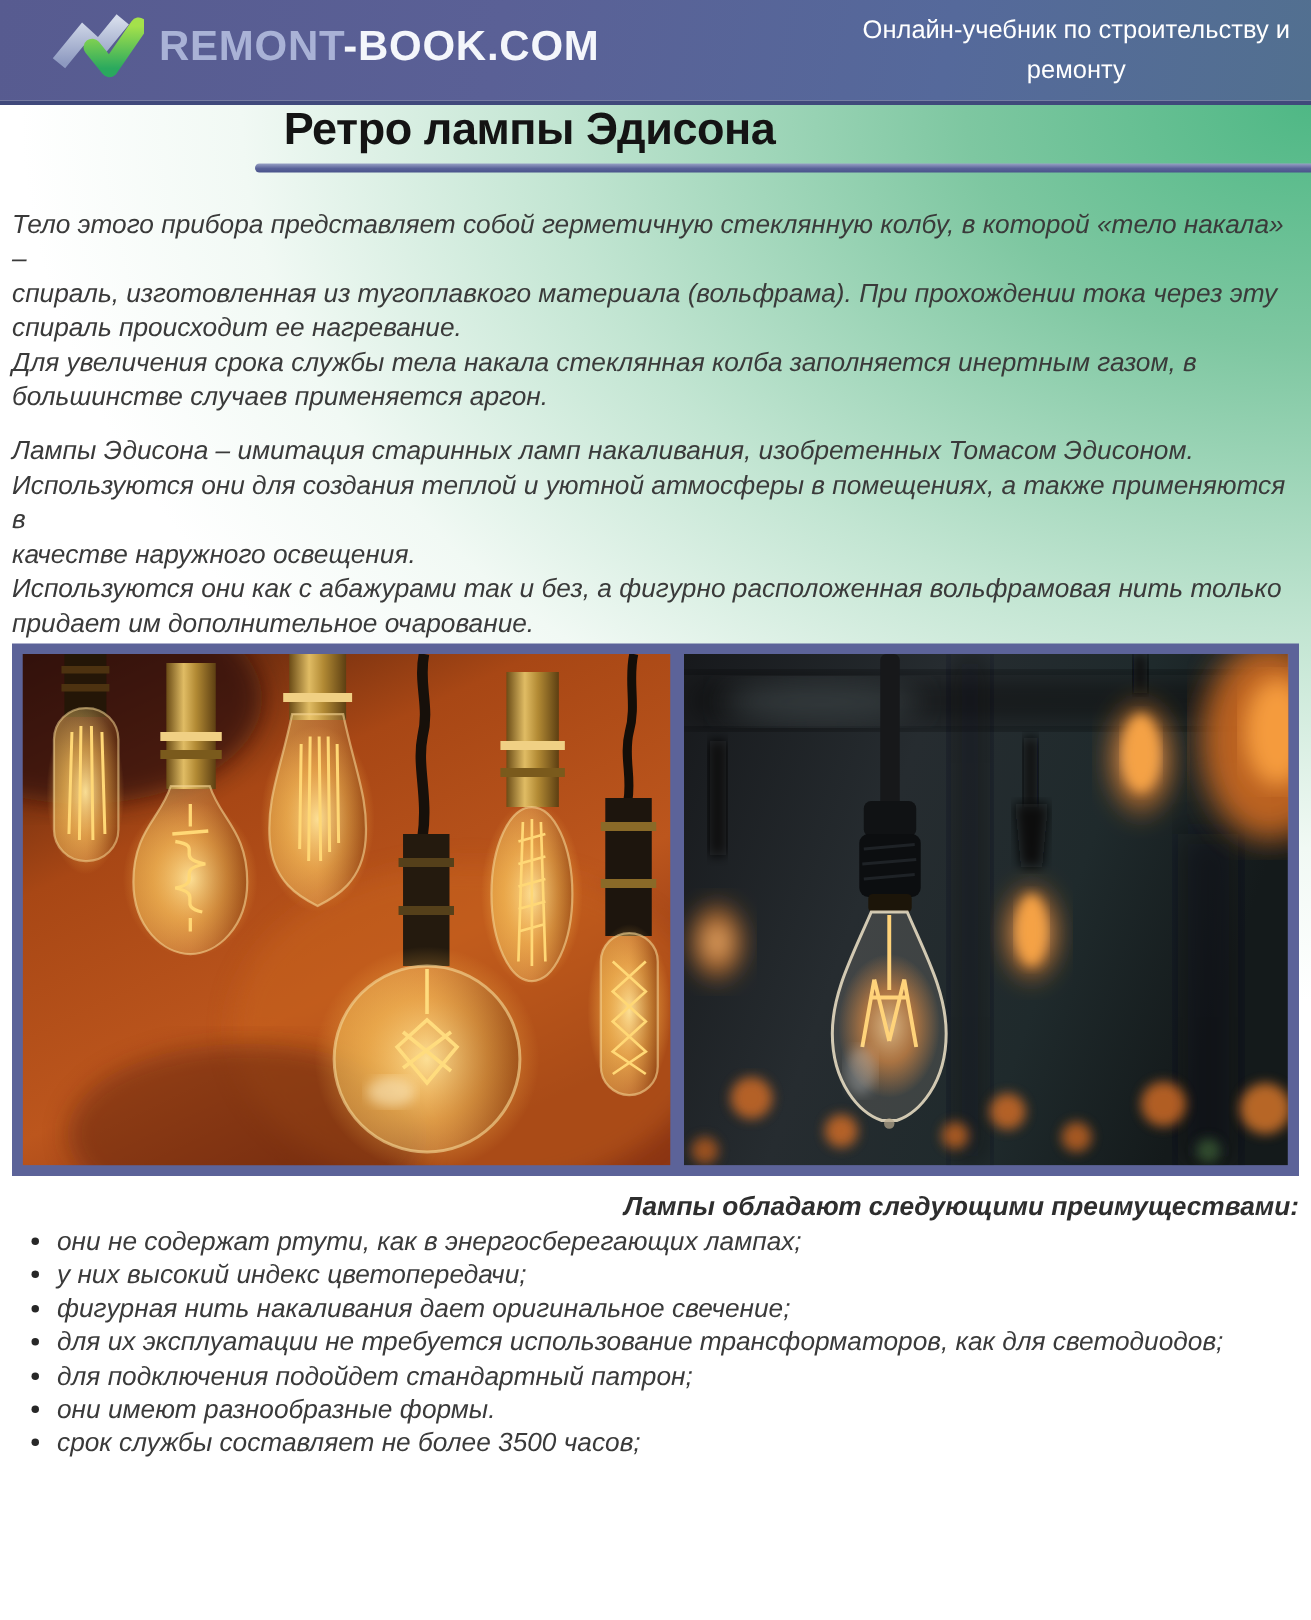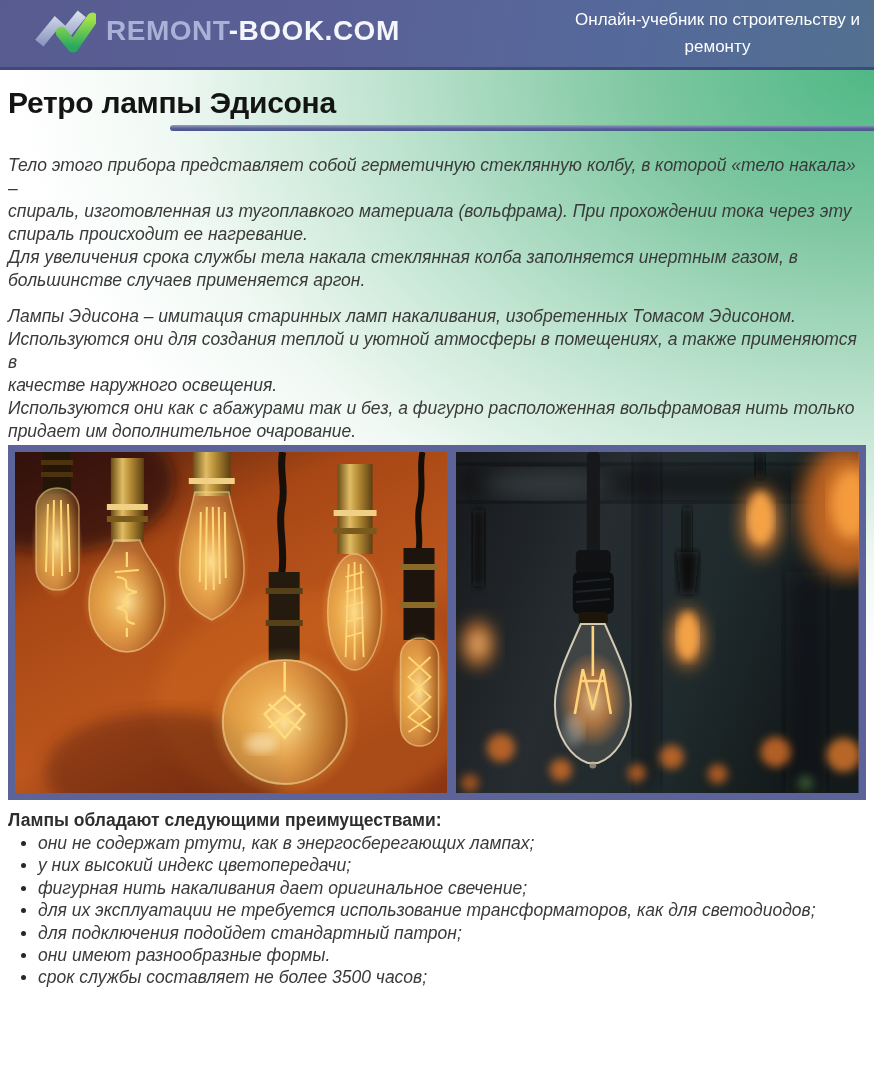--- a/index.html
+++ b/index.html
@@ -30,21 +30,22 @@
   
   .content {
     position: relative;
     height: 985px;
     padding: 0 8px;
     background:
       radial-gradient(120% 74% at 100% 0%,
         #4fb885 0%, #7ec7a1 22%, #c2e5d2 48%, #f1f9f4 68%, #ffffff 82%);
   }
   .page-title {
-    width: 690px; margin: 0; padding-top: 16px;
+    width: 690px; margin: 0; 
+    text-align: center;
     font-size: 30px; font-weight: bold; color: #141414; letter-spacing: -0.3px;
   }
   .title-rule {
     height: 6px; margin: 5px -8px 0 162px;
     border-radius: 4px 0 0 4px;
     background: linear-gradient(to bottom, #98a1c5 0%, #5a6399 55%, #49538b 100%);
   }
   .body-text {
     margin: 0; white-space: pre-line;
     font-style: italic; font-size: 17.5px; line-height: 23px; color: #3a3a3a;
@@ -59,22 +60,22 @@
     padding: 7px;
     display: flex; gap: 9px;
   }
   .photo { height: 100%; overflow: hidden; }
   .photo svg { display: block; width: 100%; height: 100%; }
   .photo-left  { flex: 433 1 0; }
   .photo-right { flex: 403 1 0; }
 
   
   .list-heading {
-    margin: 0; font-weight: bold;
-    font-size: 17.5px; line-height: 23px; color: #2e2e2e;
+    margin: 0; font-style: italic; font-weight: bold;
+    font-size: 17.5px; line-height: 23px; color: #2e2e2e; text-align: right;
   }
   .h-adv { margin-top: 9px; }
   .h-dis { margin-top: 24px; }
   ul.props { margin: 0; padding: 0; list-style: none; }
   ul.props li {
     position: relative; padding-left: 30px;
     font-style: italic; font-size: 17.5px; line-height: 22.4px; color: #3a3a3a;
   }
   ul.props li::before {
     content: ""; position: absolute; left: 13px; top: 9px;

